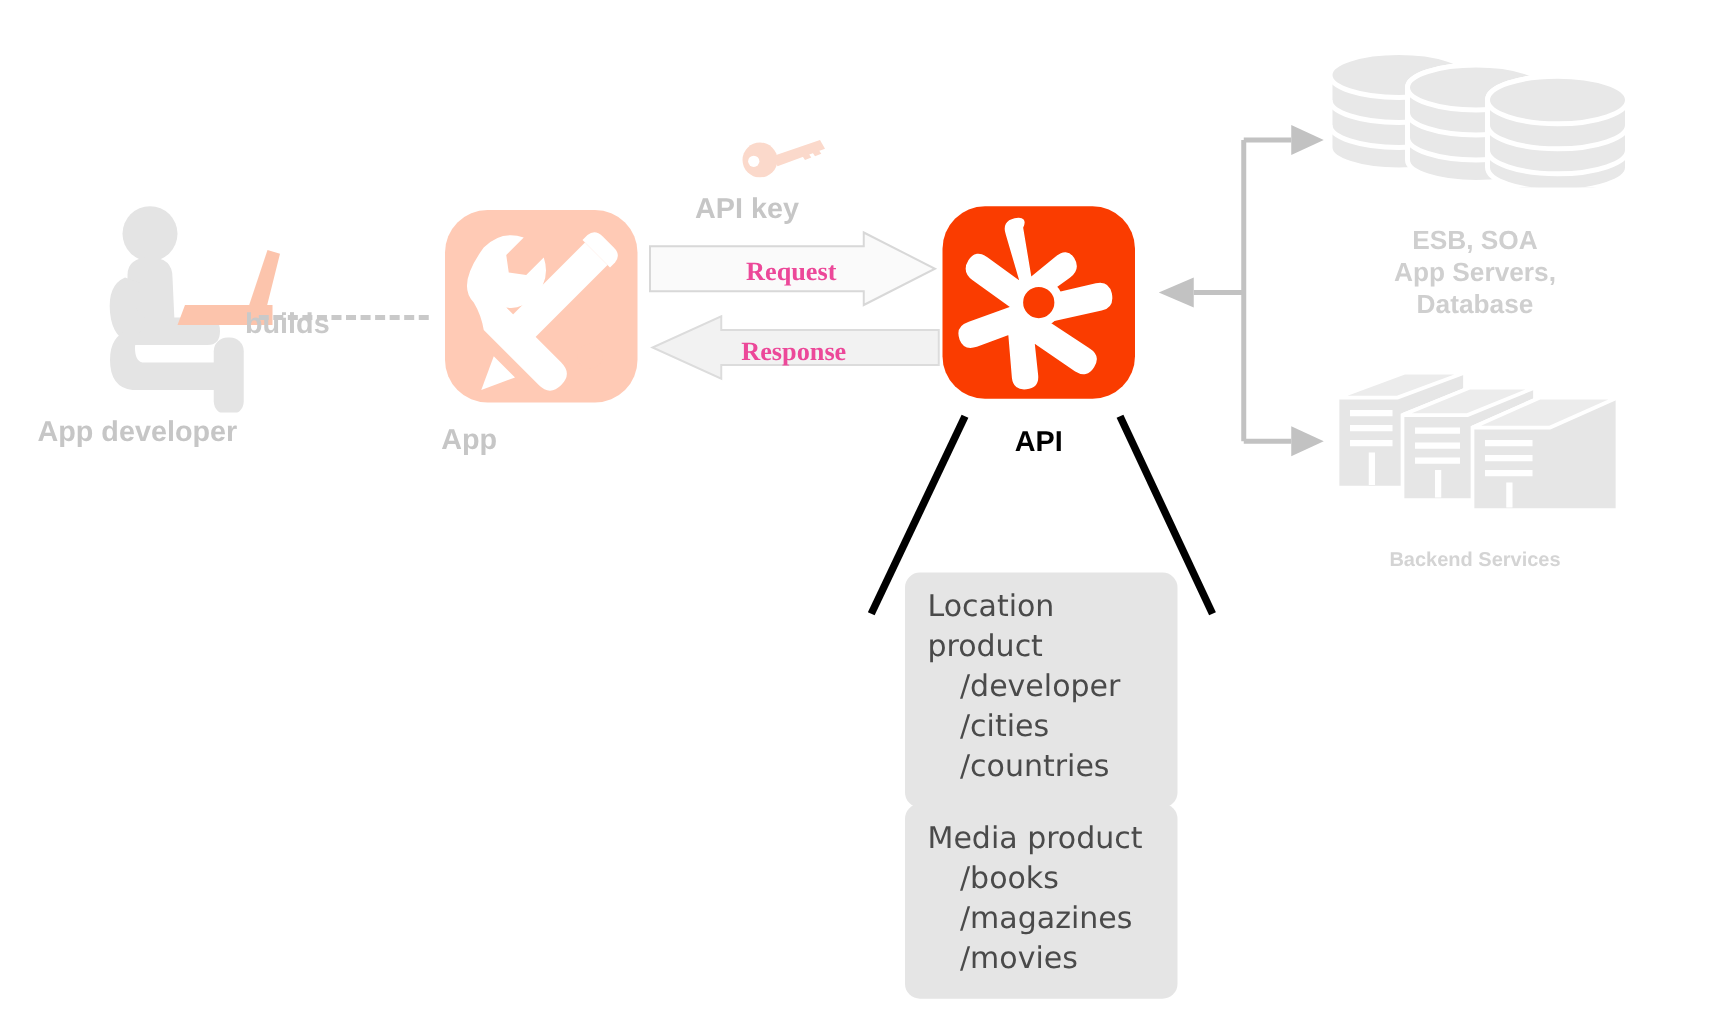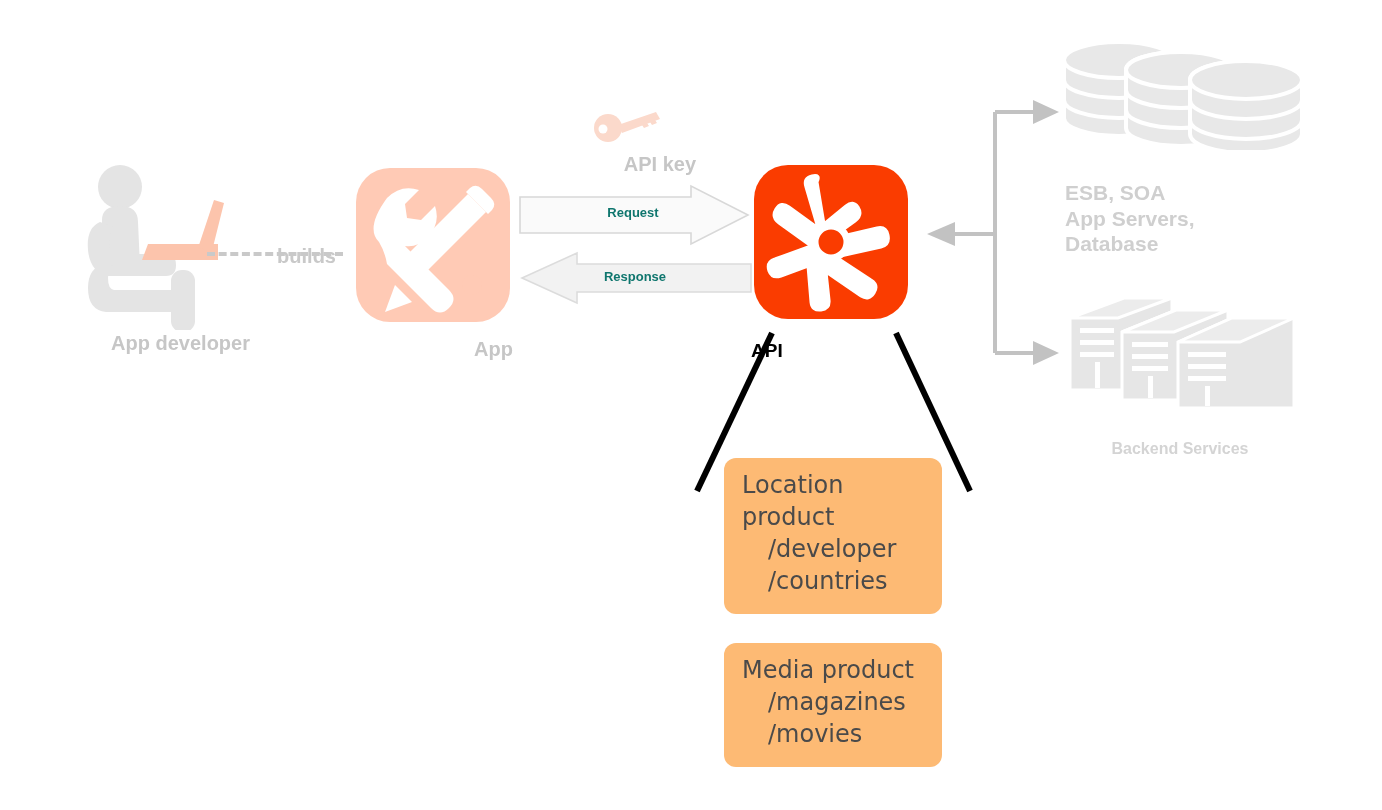--- a/index.html
+++ b/index.html
@@ -18,66 +18,66 @@
     overflow: hidden;
   }
   .abs { position: absolute; }
 
   
   .lbl-gray {
     color: #cfcfcf;
     font-weight: bold;
     font-size: 21px;
     line-height: 1.22;
-    text-align: left;
+    text-align: center;
     white-space: pre;
     font-family: "Liberation Sans", sans-serif;
   }
   .lbl-gray-md {
     color: #c6c6c6;
     font-weight: bold;
-    font-size: 20px;
-    text-align: right;
+    font-size: 23px;
+    text-align: left;
     white-space: pre;
     font-family: "Liberation Sans", sans-serif;
   }
   .lbl-arrow {
-    color: #0f766e;
-    font-weight: bold;
-    font-size: 13px;
-    text-align: center;
-    white-space: pre;
-    font-family: Liberation Sans, sans-serif;
+    color: #ec4899;
+    font-weight: bold;
+    font-size: 21px;
+    text-align: center;
+    white-space: pre;
+    font-family: Liberation Serif, serif;
   }
   .lbl-black {
     color: #000000;
     font-weight: bold;
-    font-size: 19px;
-    text-align: left;
+    font-size: 23px;
+    text-align: center;
     white-space: pre;
     font-family: "Liberation Sans", sans-serif;
   }
   .lbl-backend {
     color: #d4d4d4;
     font-weight: bold;
     font-size: 16px;
     text-align: center;
     white-space: pre;
     font-family: "Liberation Sans", sans-serif;
   }
 
   
   .app-tile {
     width: 154px; height: 154px;
     border-radius: 34px;
   }
 
   
   .product-box {
-    background: #fdba74;
+    background: #e5e5e5;
     border-radius: 12px;
     padding: 12px 18px 16px 18px;
     box-sizing: border-box;
     color: #4a4a4a;
     font-family: "DejaVu Sans", sans-serif;
     font-size: 24px;
     line-height: 1.33;
   }
   .product-title { color: #4a4a4a; }
   .product-path { color: #4a4a4a; padding-left: 26px; }
@@ -265,22 +265,24 @@
           <rect x="143" y="96" width="5" height="20"></rect>
         </g>
       </g>
     </svg>
   </div>
   <div class="abs lbl-backend" style="left:1050px; top:440px; width:260px;">Backend Services</div>
 
   <div class="abs product-box" style="left:724px; top:458px; width:218px;">
     <div class="product-title">Location product</div>
     <div class="product-path">/developer</div>
+    <div class="product-path">/cities</div>
     <div class="product-path">/countries</div>
   </div>
 
   <div class="abs product-box" style="left:724px; top:643px; width:218px;">
     <div class="product-title">Media product</div>
+    <div class="product-path">/books</div>
     <div class="product-path">/magazines</div>
     <div class="product-path">/movies</div>
   </div>
 
 </div>
 
 </body></html>

